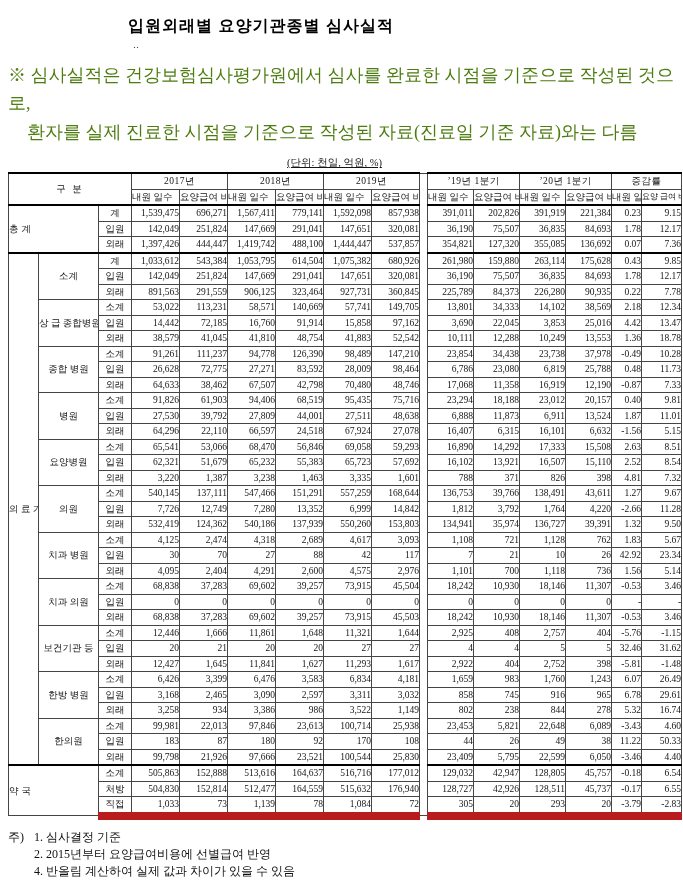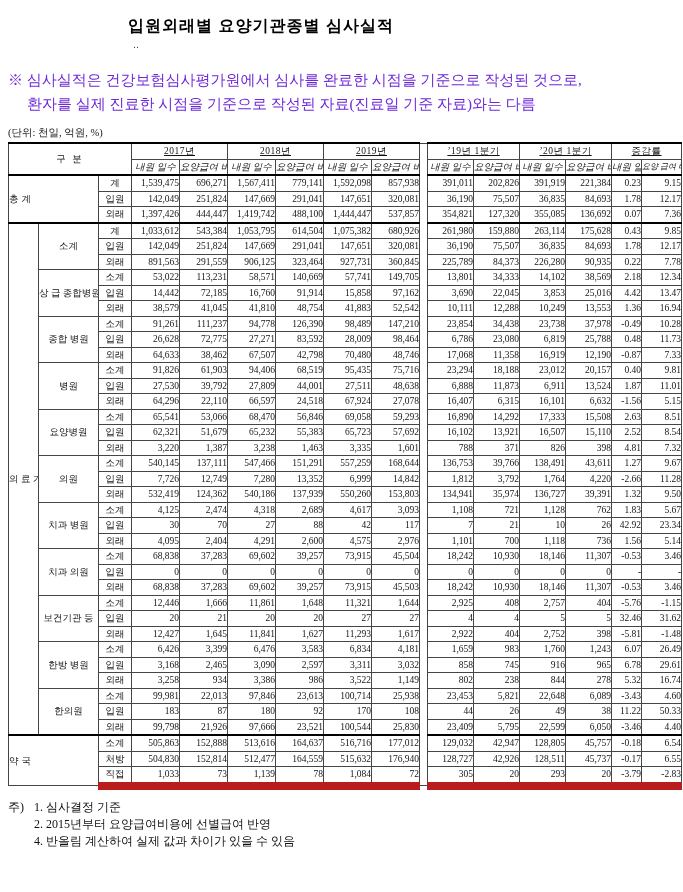--- a/index.html
+++ b/index.html
@@ -20,42 +20,42 @@
     letter-spacing:1px;
     width:330px;
     margin:2px 0 0 88px;
     text-align:center;
     color:#000;
   }
   .title-artifact{
     position:absolute;left:133px;top:40px;
     font-size:9px;color:#333;letter-spacing:1px;
   }
-  .preface{font-size:15px;line-height:1.58;margin-top:32px;color:#6d28d9;}
+  .preface{font-size:18px;line-height:1.58;margin-top:24px;color:#4d7c0f;}
   .preface .l2{padding-left:19px;}
-  .unit-note{text-align:left;font-size:10.5px;margin:10px 17px 2px 0;}
+  .unit-note{text-align:center;font-size:10.5px;margin:10px 17px 2px 0;text-decoration:underline;}
   table.review{
     border-collapse:collapse;
     table-layout:fixed;
     width:673px;
   }
   table.review td, table.review th{
     border:1px solid #454545;
     font-size:9.5px;
     font-weight:normal;
     padding:0;
     height:14.5px;
     line-height:1.1;
     overflow:hidden;
     white-space:nowrap;
     color:#151515;
     vertical-align:middle;
   }
-  th.grp{height:17px;letter-spacing:0.5px;text-decoration:underline;}
-  th.sub{height:32px;text-align:center;white-space:pre-line;line-height:1.25;font-style:italic;}
+  th.grp{height:17px;letter-spacing:0.5px;}
+  th.sub{height:32px;text-align:left;white-space:pre-line;line-height:1.25;}
   th.sub.rate{font-size:8px;line-height:1.12;}
   th.corner{font-size:11px;text-align:center;letter-spacing:2px;margin-top:36px;}
   td.gapcell{border:none;background:#fff;}
   td.num{text-align:right;padding-right:3px;font-size:9.3px;}
   td.type{text-align:center;font-size:9.3px;}
   td.name{text-align:center;white-space:pre-line;line-height:11.5px;font-size:9.3px;}
   td.gname{text-align:left;font-size:10px;letter-spacing:3px;}
   td.vlabel{
     text-align:center;white-space:pre-line;
     line-height:26px;font-size:10.5px;vertical-align:middle;
@@ -272,21 +272,21 @@
           <td class="num">41,045</td>
           <td class="num">41,810</td>
           <td class="num">48,754</td>
           <td class="num">41,883</td>
           <td class="num">52,542</td>
           <td class="num">10,111</td>
           <td class="num">12,288</td>
           <td class="num">10,249</td>
           <td class="num">13,553</td>
           <td class="num">1.36</td>
-          <td class="num">16.94</td>
+          <td class="num">18.78</td>
         </tr>
         <tr>
           <td class="name" rowspan="3">종합
 병원</td>
           <td class="type">소계</td>
           <td class="num">91,261</td>
           <td class="num">111,237</td>
           <td class="num">94,778</td>
           <td class="num">126,390</td>
           <td class="num">98,489</td>

